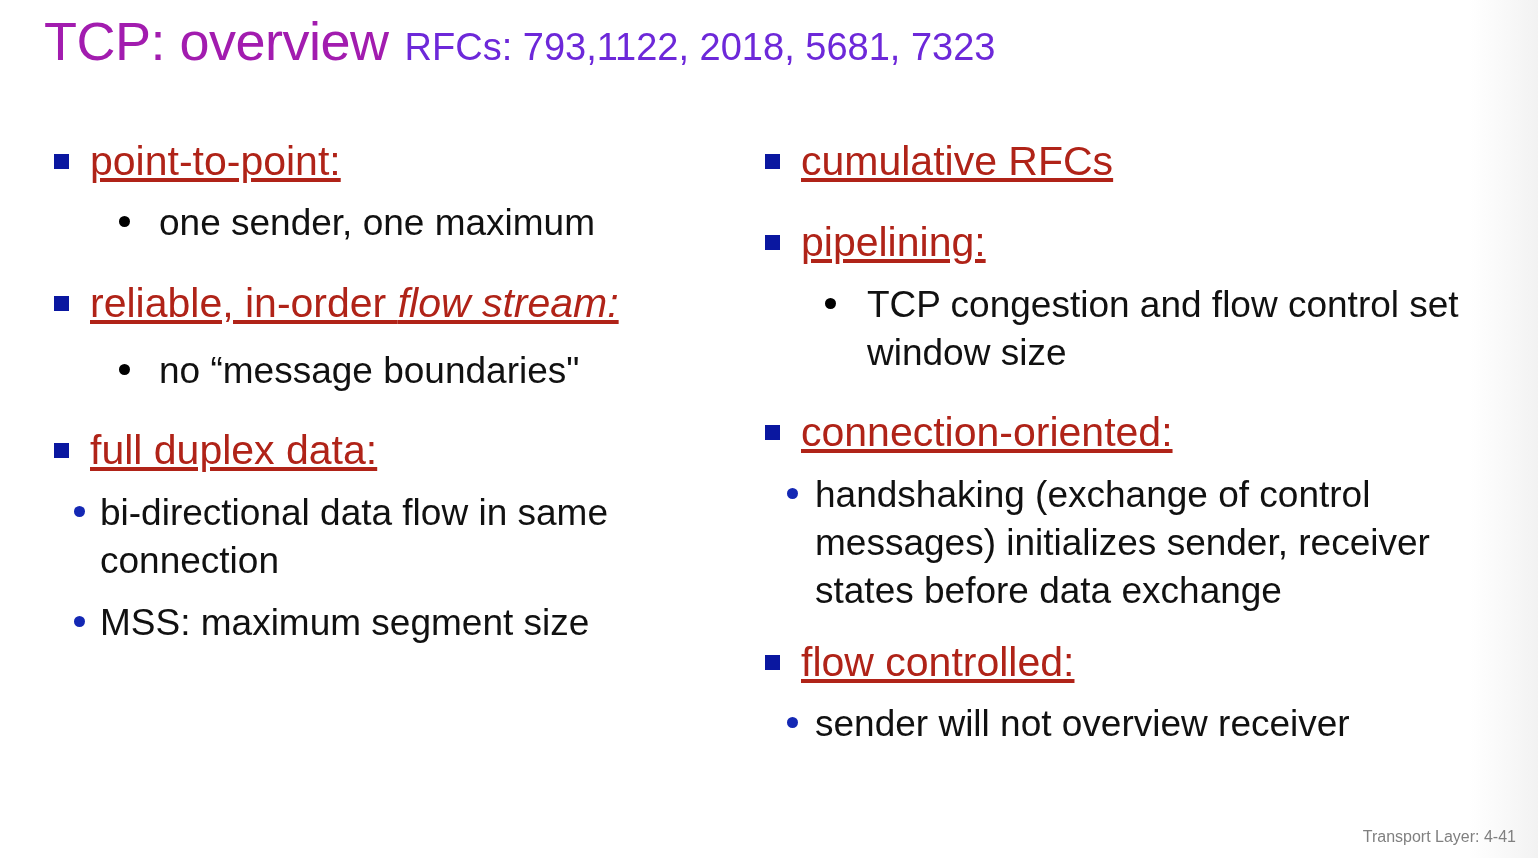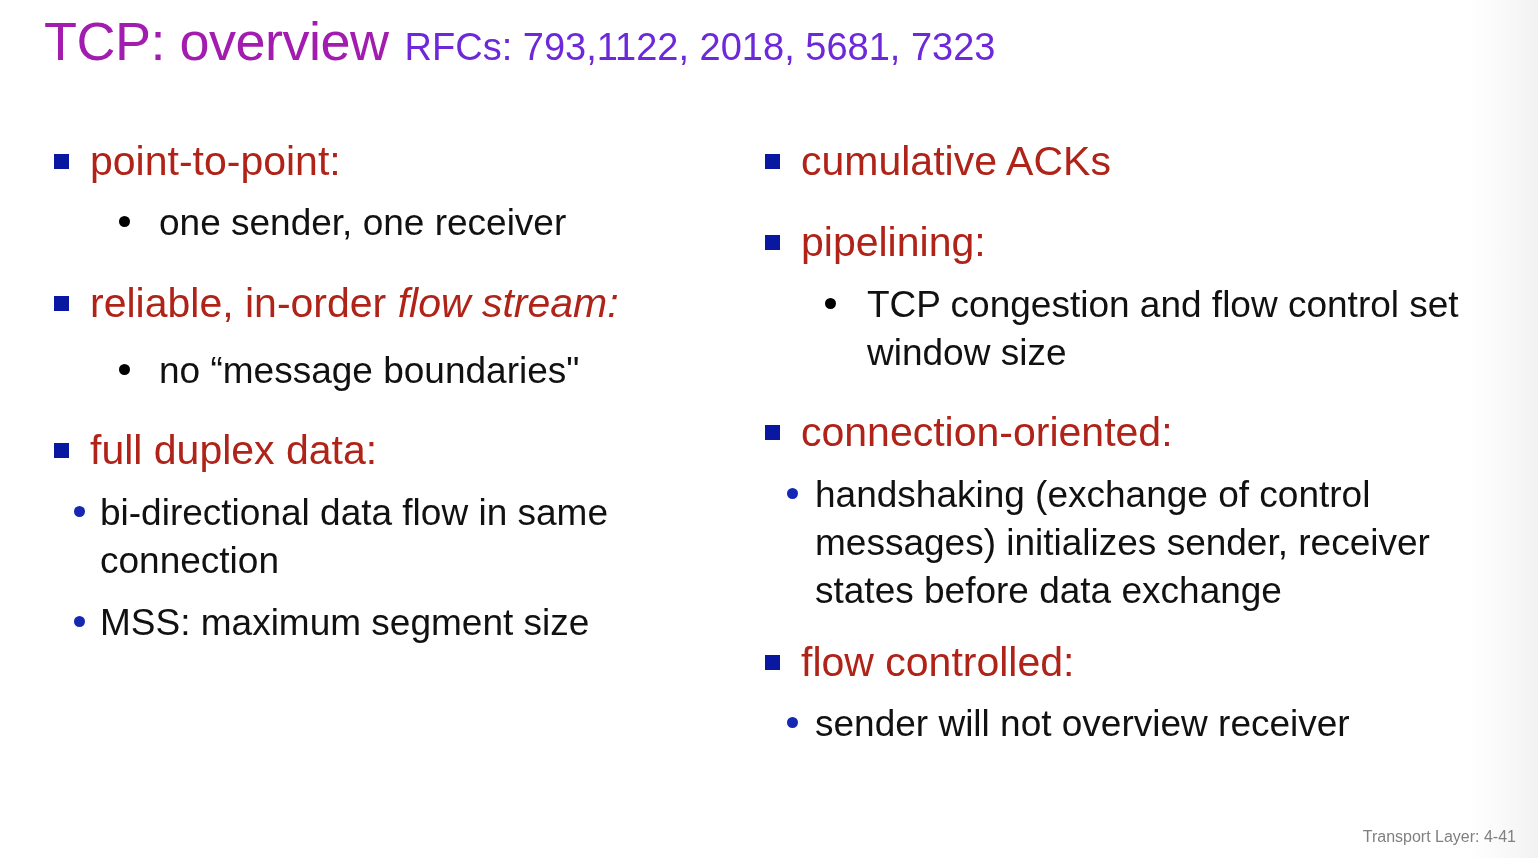--- a/index.html
+++ b/index.html
@@ -56,20 +56,21 @@
   .col-left  { left: 44px;  width: 700px; }
   .col-right { left: 755px; width: 760px; }
 
   
   .l1 {
     position: relative;
     padding-left: 46px;
     color: #B02318;
     font-size: 41px;
     line-height: 1.45;
+    text-decoration: underline;
   }
   .l1 .sq {
     position: absolute;
     left: 10px;
     top: 22px;
     width: 15px;
     height: 15px;
     background: #0A17A0;
   }
   .l1 .ital { font-style: italic; }
@@ -128,21 +129,21 @@
 
   <div class="col col-left">
 
     <div class="l1">
       <span class="sq"></span>
       <span>point-to-point:</span>
     </div>
     <div class="sp-8"></div>
     <div class="l2 ind-wide">
       <span class="dot"></span>
-      <span>one sender, one receiver</span>
+      <span>one sender, one maximum</span>
     </div>
 
     <div class="sp-26"></div>
 
     <div class="l1">
       <span class="sq"></span><span>reliable, in-order </span><span class="ital">flow stream:</span>
     </div>
     <div class="sp-14"></div>
     <div class="l2 ind-wide">
       <span class="dot"></span>
@@ -165,21 +166,21 @@
       <span class="dot"></span>
       <span>MSS: maximum segment size</span>
     </div>
 
   </div>
 
   <div class="col col-right">
 
     <div class="l1">
       <span class="sq"></span>
-      <span>cumulative ACKs</span>
+      <span>cumulative RFCs</span>
     </div>
 
     <div class="sp-22"></div>
 
     <div class="l1">
       <span class="sq"></span>
       <span>pipelining:</span>
     </div>
     <div class="sp-8"></div>
     <div class="l2 ind-wide">

